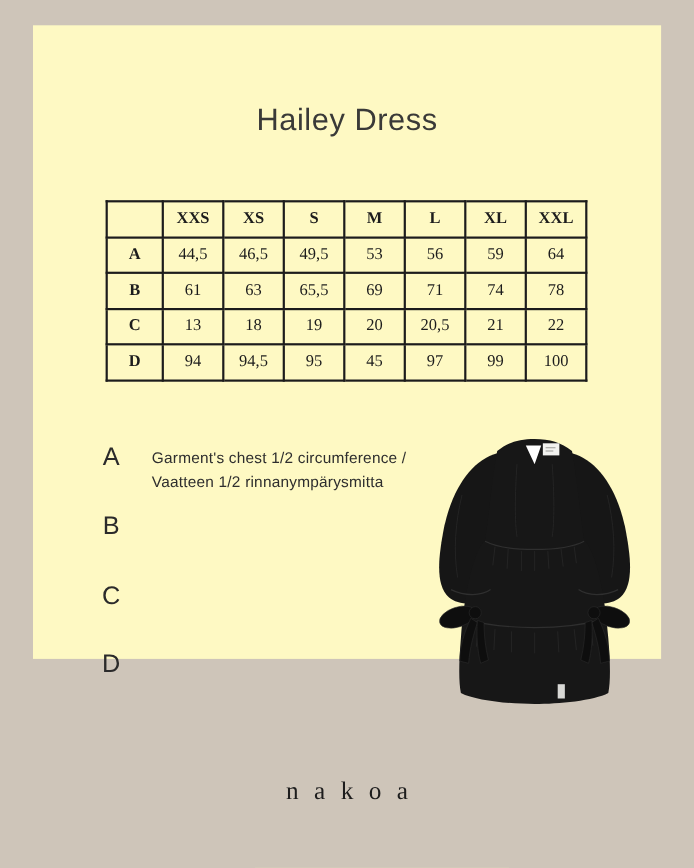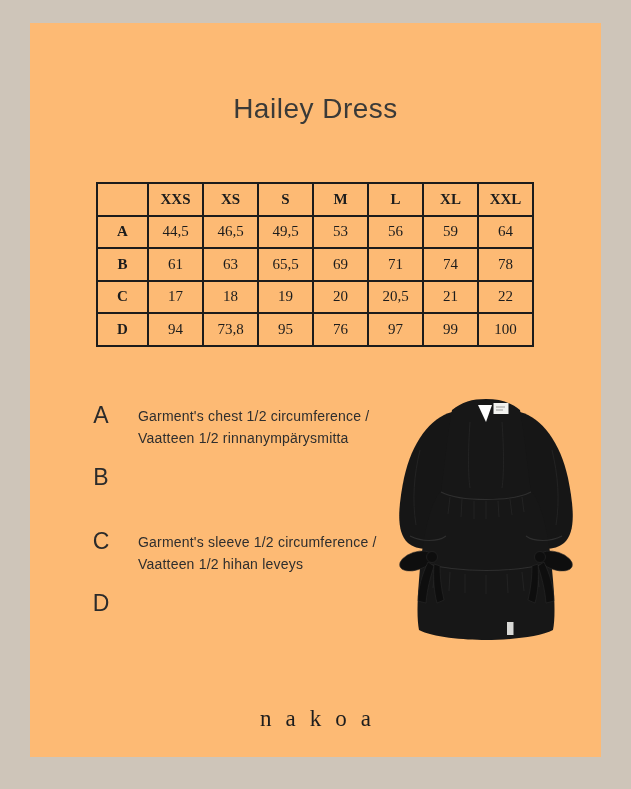--- a/index.html
+++ b/index.html
@@ -7,22 +7,22 @@
     width: 631px; height: 789px;
     background: #cec5b9;
     position: relative;
     overflow: hidden;
     font-family: "Liberation Sans", sans-serif;
     -webkit-font-smoothing: antialiased;
   }
   .card {
     position: absolute;
     left: 30px; top: 23px;
-    width: 571px; height: 734px;
-    background: #fdba74;
+    width: 571px; height: 576px;
+    background: #fef9c3;
   }
   .title {
     position: absolute;
     left: 0; right: 0; top: 72px;
     text-align: center;
     font-size: 28px;
     line-height: 1;
     letter-spacing: 0.5px;
     color: #3a3a38;
   }
@@ -140,57 +140,53 @@
         <td class="first-col">61</td>
         <td>63</td>
         <td>65,5</td>
         <td>69</td>
         <td>71</td>
         <td>74</td>
         <td>78</td>
       </tr>
       <tr>
         <th class="row-label">C</th>
-        <td class="first-col">17</td>
+        <td class="first-col">13</td>
         <td>18</td>
         <td>19</td>
         <td>20</td>
         <td>20,5</td>
         <td>21</td>
         <td>22</td>
       </tr>
       <tr>
         <th class="row-label">D</th>
         <td class="first-col">94</td>
-        <td>73,8</td>
+        <td>94,5</td>
         <td>95</td>
-        <td>76</td>
+        <td>45</td>
         <td>97</td>
         <td>99</td>
         <td>100</td>
       </tr>
     </tbody>
   </table>
 
   <div class="legend-item li-a">
     <span class="legend-letter">A</span>
     <div class="legend-text">
       <div>Garment's chest 1/2 circumference /</div>
       <div>Vaatteen 1/2 rinnanympärysmitta</div>
     </div>
   </div>
   <div class="legend-item li-b">
     <span class="legend-letter">B</span>
   </div>
   <div class="legend-item li-c">
     <span class="legend-letter">C</span>
-    <div class="legend-text">
-      <div>Garment's sleeve 1/2 circumference /</div>
-      <div>Vaatteen 1/2 hihan leveys</div>
-    </div>
   </div>
   <div class="legend-item li-d">
     <span class="legend-letter">D</span>
   </div>
 
   <div class="dress-wrap">
     <svg width="192" height="256" viewBox="0 0 192 256" xmlns="http://www.w3.org/2000/svg">
 
       <path fill="#161616" d="M 62,22 C 40,28 22,52 14,88 C 8,118 6,142 18,153 C 27,161 47,161 56,152 C 62,128 64,70 62,22 Z"></path>
 

